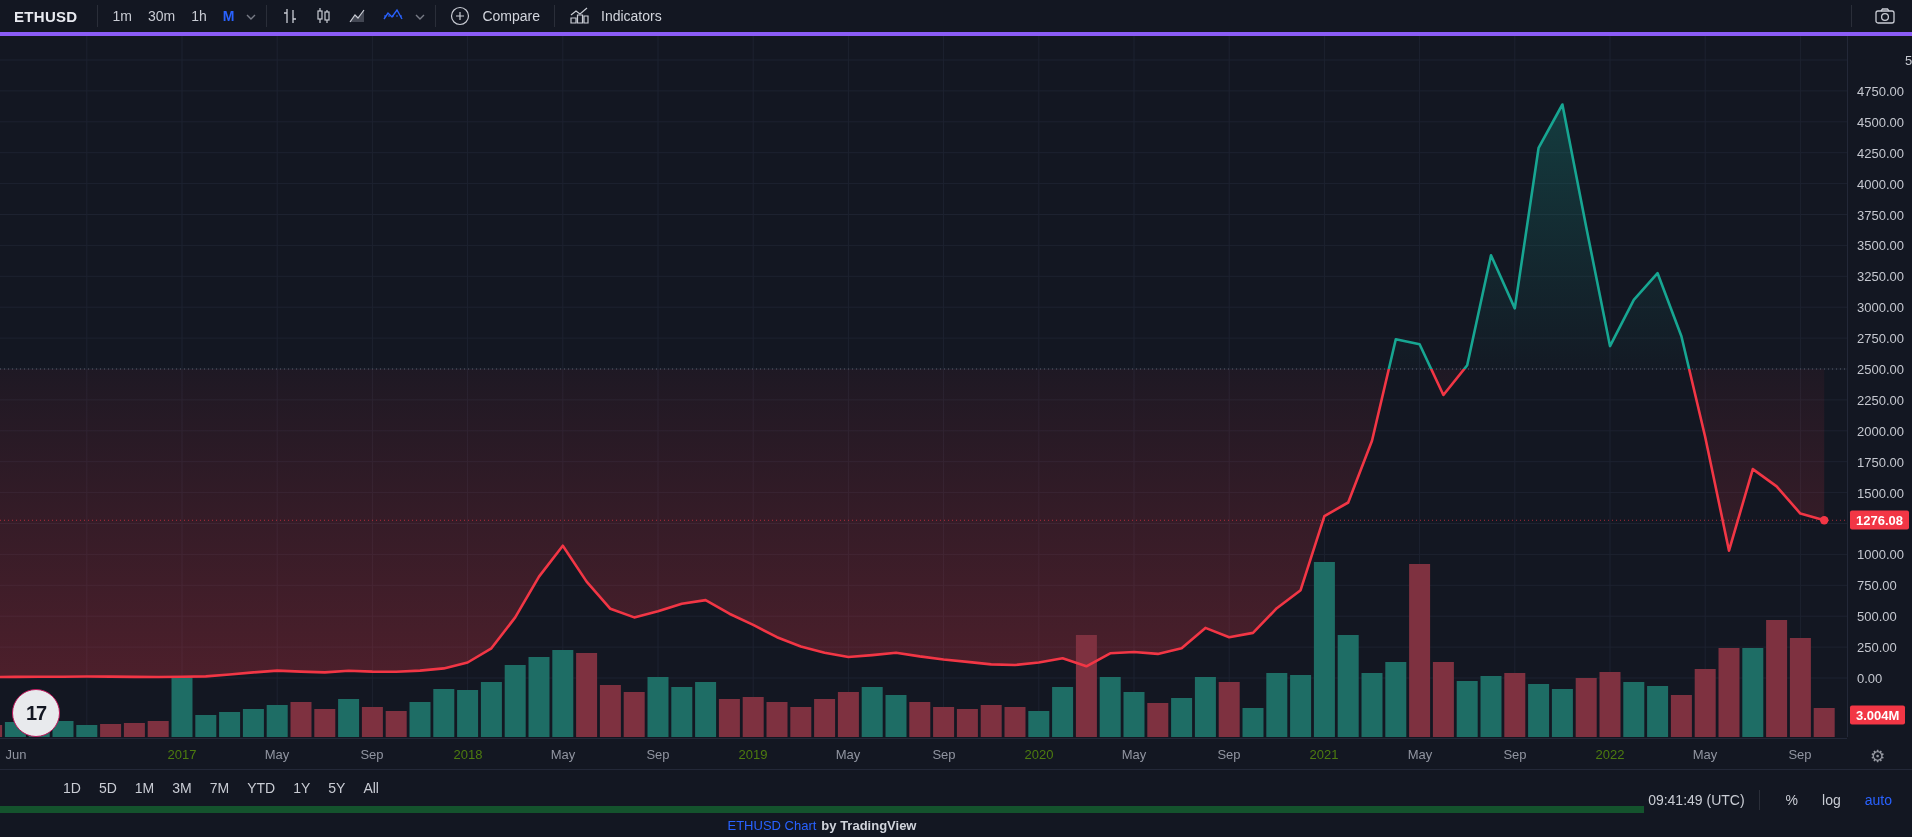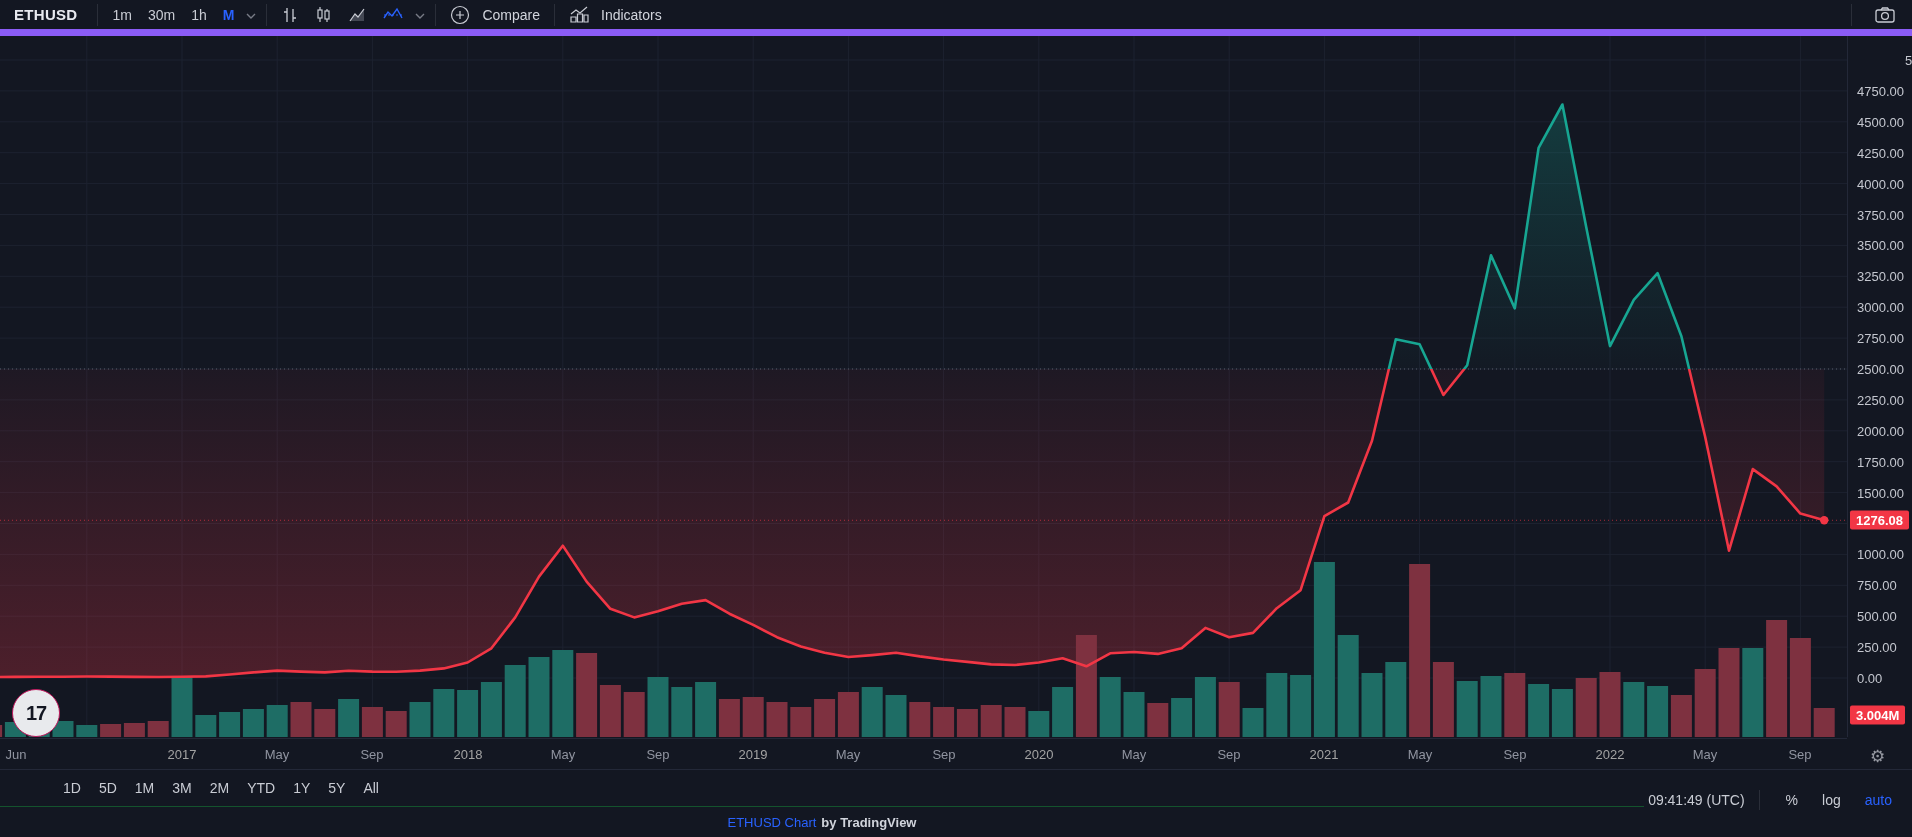--- a/index.html
+++ b/index.html
@@ -2,21 +2,21 @@
 <html><head>
 <meta charset="utf-8">
 <style>
   * { margin:0; padding:0; box-sizing:border-box; }
   html,body { background:#0c0f16; }
   body { font-family:"Liberation Sans", sans-serif; }
   #app { position:relative; width:1912px; height:837px; background:#131722; overflow:hidden; }
 
   
   .top-toolbar { position:absolute; left:0; top:0; width:1912px; height:36px;
-    background:#131722; border-bottom:7px solid #8b5cf6; display:flex; align-items:center;
+    background:#131722; border-bottom:4px solid #8b5cf6; display:flex; align-items:center;
     color:#d1d4dc; font-size:14px; z-index:30; }
   .tt-group { display:flex; align-items:center; height:100%; }
   .tt-sep { width:1px; height:22px; background:#2a2e39; margin:0 6px; }
   .symbol { font-weight:bold; font-size:15px; color:#e8eaf0; padding:0 14px; letter-spacing:.3px; }
   .interval { padding:0 8px; color:#c9ccd4; cursor:default; }
   .interval.active { color:#2962ff; font-weight:bold; }
   .icon-btn { display:flex; align-items:center; justify-content:center; padding:0 7px; height:100%; }
   .chev { color:#787b86; font-size:11px; padding:0 4px; }
   .tt-label { padding:0 8px 0 4px; }
   .tt-right { margin-left:auto; display:flex; align-items:center; }
@@ -30,42 +30,42 @@
     border-left:1px solid #232838; background:#131722; z-index:5; }
   .pa-label { position:absolute; left:9px; transform:translateY(-50%); color:#c4c7cf; font-size:13px; }
   .pa-tag { position:absolute; left:2px; transform:translateY(-50%); background:#f23645; color:#fff;
     font-size:13px; font-weight:bold; padding:2px 6px; border-radius:2px; }
   .pa-gear { position:absolute; left:22px; top:710px; color:#9598a1; font-size:17px; }
 
   
   .date-axis { position:absolute; left:0; top:738px; width:1847px; height:31px;
     background:#131722; border-top:1px solid #232838; z-index:6; }
   .da-label { position:absolute; top:8px; transform:translateX(-50%); font-size:13px; color:#9094a0; }
-  .da-label.year { color:#a3a3a3; }
+  .da-label.year { color:#4d7c0f; }
 
   
   .tv-mark { position:absolute; left:12px; top:689px; width:48px; height:48px; border-radius:50%;
     background:#e8eaed; display:flex; align-items:center; justify-content:center; z-index:4;
     border:1px solid #be185d; }
   .tv-mark span { font-weight:bold; font-size:20px; color:#131722; letter-spacing:-1px; }
 
   
   .bottom-toolbar { position:absolute; left:0; top:769px; width:1912px; height:37px;
     background:#131722; border-top:1px solid #232838; display:flex; align-items:center;
     font-size:14px; color:#c9ccd4; z-index:30;gap:48px; }
   .range-btn { padding:0 9px; cursor:default; }
   .bt-right { margin-left:auto; display:flex; align-items:center;margin-top:23px; }
   .clock { color:#c9ccd4; padding-right:14px; }
   .bt-sep { width:1px; height:20px; background:#2a2e39; margin-right:14px; }
   .scale-btn { padding:0 12px; }
   .scale-btn.active { color:#2962ff; }
 
   
   .footer { position:absolute; left:0; top:806px; width:1644px; height:31px; background:#131722;
-    border-top:1px solid #14532d; display:flex; align-items:center; justify-content:center;
+    border-top:7px solid #14532d; display:flex; align-items:center; justify-content:center;
     font-size:13px; color:#b2b5be; z-index:30; }
   .footer a { color:#2962ff; text-decoration:none; margin-right:5px; }
   .footer b { color:#d1d4dc; font-weight:bold; }
 </style>
 </head>
 <body>
 
 <div id="app">
 
   <div class="top-toolbar">
@@ -347,21 +347,21 @@
       <div class="da-label" style="left: 1800px;">Sep</div>
     </div>
 
   <div class="bottom-toolbar">
     <div style="width:6px"></div>
     <div id="ranges" style="display:flex;">
         <div class="range-btn">1D</div>
         <div class="range-btn">5D</div>
         <div class="range-btn">1M</div>
         <div class="range-btn">3M</div>
-        <div class="range-btn">2M</div>
+        <div class="range-btn">7M</div>
         <div class="range-btn">YTD</div>
         <div class="range-btn">1Y</div>
         <div class="range-btn">5Y</div>
         <div class="range-btn">All</div>
       </div>
     <div class="bt-right">
       <div class="clock">09:41:49 (UTC)</div>
       <div class="bt-sep"></div>
       <div class="scale-btn">%</div>
       <div class="scale-btn">log</div>

